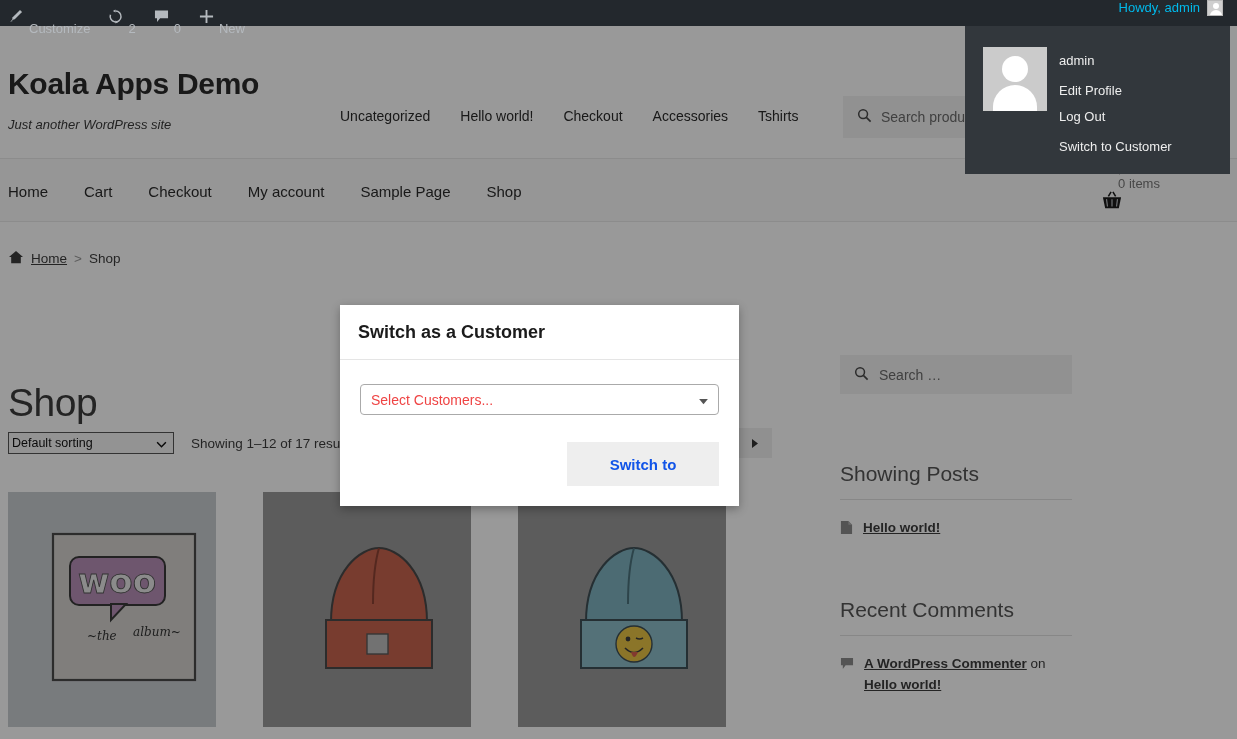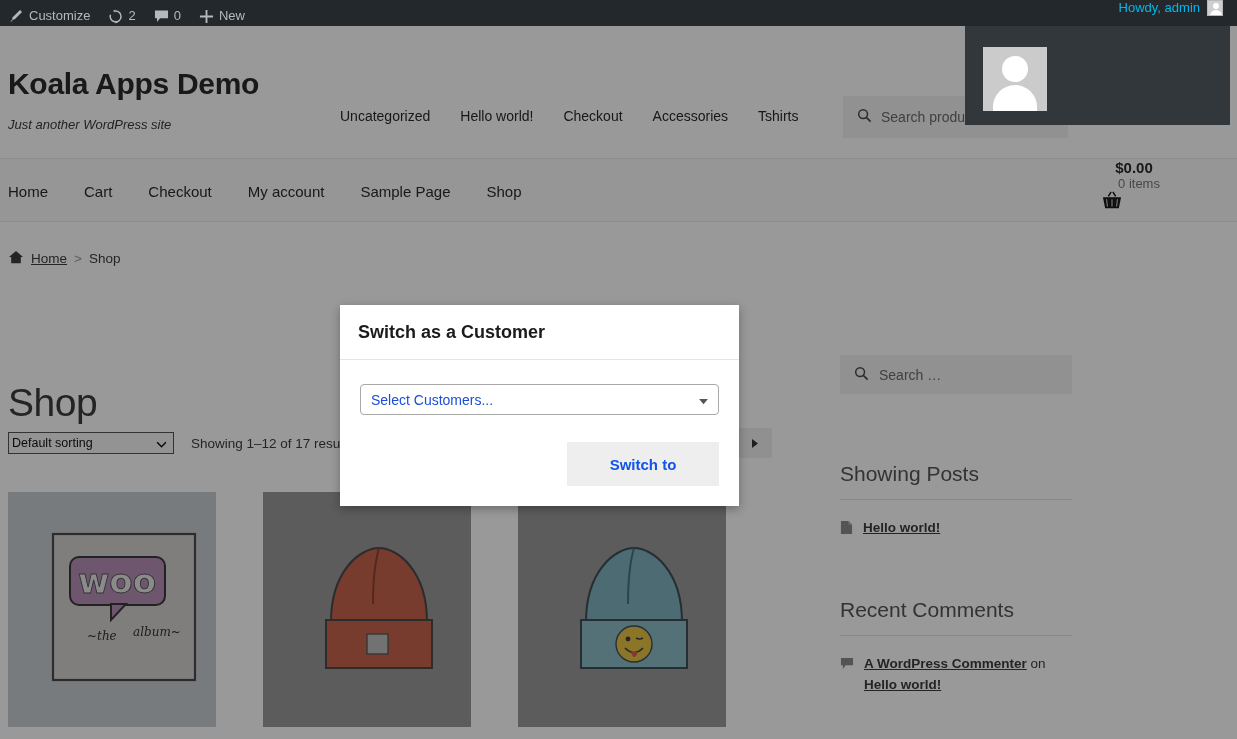--- a/index.html
+++ b/index.html
@@ -24,21 +24,21 @@
   .adminbar {
     position: absolute; left: 0; top: 0; width: 1237px; height: 26px;
     background: #23282d;
     color: #b4b9be;
     font-size: 13px;
     z-index: 60;
     display: flex; align-items: stretch;
   }
   .ab-left { display: flex; align-items: stretch; }
   .ab-item {
-    display: flex; align-items: center; gap: 5px;
+    display: flex; gap: 5px;
     padding: 16px 9px;
     color: #b4b9be; white-space: nowrap;
     line-height: 26px;
   }
   .ab-item.first { padding-left: 8px; }
   .ab-ico { display: inline-flex; align-items: center; }
   .ab-count { color: #b4b9be; }
 
   .ab-right {
     margin-left: auto;
@@ -253,21 +253,21 @@
     border-bottom: 1px solid #e5e5e5;
   }
   .modal-title { font-size: 18px; font-weight: bold; color: #1b1b1b; }
   .modal-body { padding: 24px 20px 10px 20px; }
   .cust-select {
     width: 359px; height: 31px;
     border: 1px solid #aaa; border-radius: 4px;
     background: #fff;
     display: flex; align-items: center;
     padding: 0 10px;
-    font-size: 14px; color: #1d4ed8;
+    font-size: 14px; color: #ef4444;
     position: relative;
   }
   .cust-select .arrow {
     position: absolute; right: 9px; top: 50%; transform: translateY(-50%);
   }
   .modal-footer {
     padding: 17px 20px 20px 20px;
     display: flex; justify-content: flex-end;
   }
   .switch-btn {
@@ -506,15 +506,21 @@
     <div class="ab-right">
       <div class="howdy">
         <span>Howdy, admin</span>
         <span class="howdy-avatar"></span>
       </div>
     </div>
   </div>
 
   <div class="user-menu">
     <span class="um-avatar"></span>
+    <div class="um-links">
+      <a href="#" class="display-name">admin</a>
+      <a href="#" class="spaced">Edit Profile</a>
+      <a href="#">Log Out</a>
+      <a href="#" class="spaced">Switch to Customer</a>
+    </div>
   </div>
 
 </div>
 
 </body></html>

